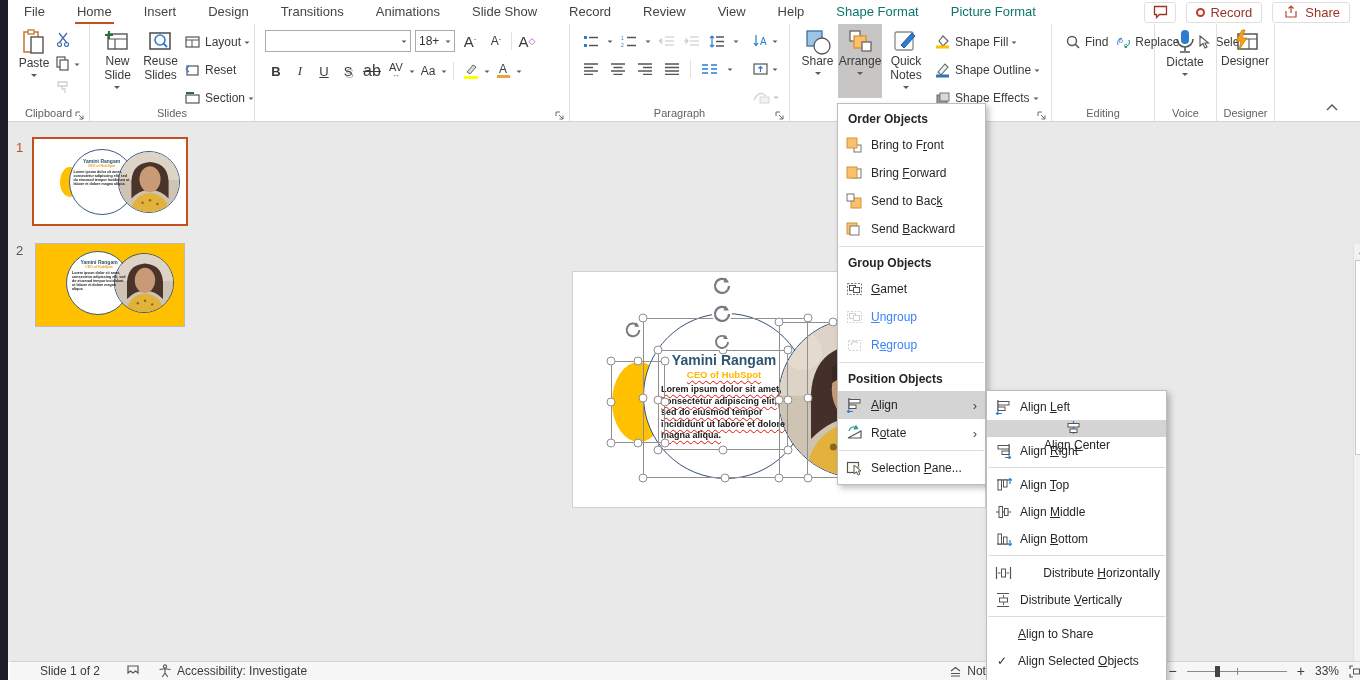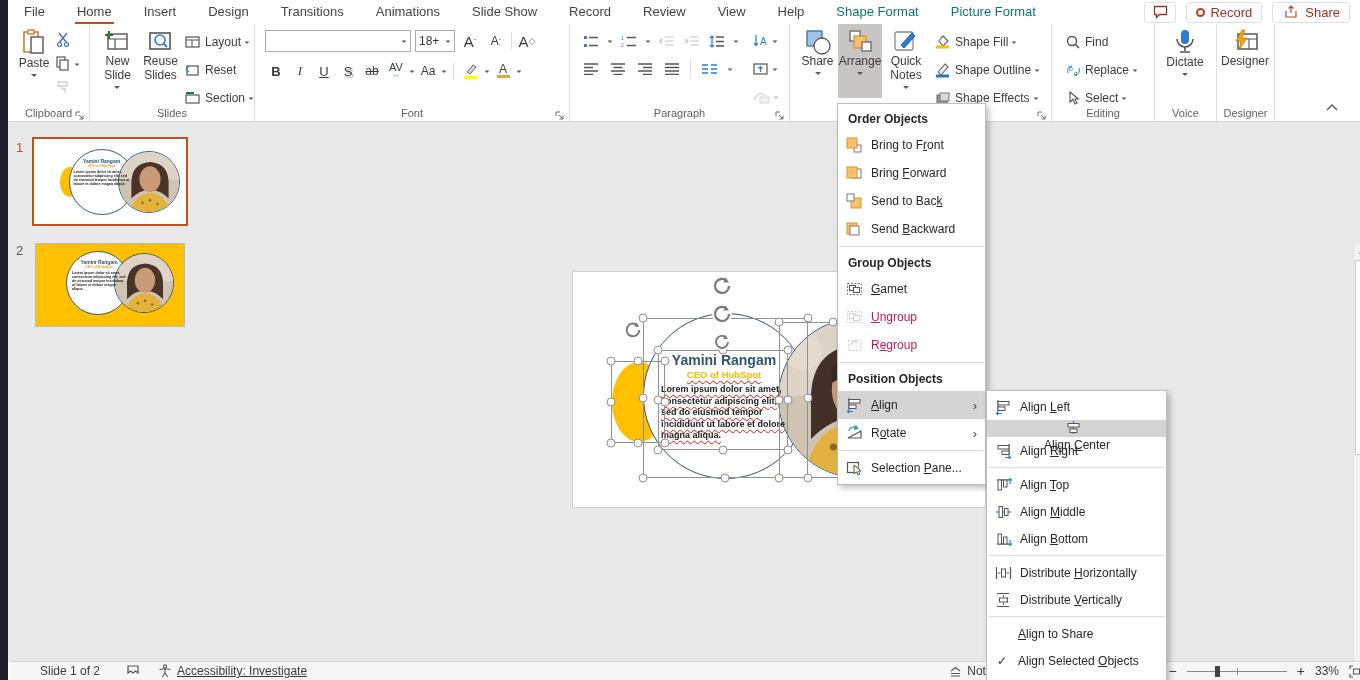--- a/index.html
+++ b/index.html
@@ -54,21 +54,21 @@
   .sarrow { width:15px; height:14px; display:flex; align-items:center; justify-content:center; color:#6a6a6a; font-size:8px;}
   #vthumb { position:absolute; left:1px; top:16px; width:12px; height:195px; background:#fff; border:1px solid #c8c8c8;}
 
   
   .menu { position:absolute; background:#fff; border:1px solid #bdbdbd; box-shadow:3px 3px 6px rgba(0,0,0,.25); z-index:100; padding:2px 0;}
   #arrange-menu { left:837px; top:103px; width:149px; }
   #align-menu   { left:986px; top:390px; width:181px; height:291px;}
   .m-header { font-size:12px; font-weight:bold; color:#262626; padding:6px 10px 5px 10px;}
   .m-item { height:28px; display:flex; align-items:center; font-size:12px; color:#262626; padding:0 6px 0 7px; cursor:default;}
   .m-item.hl { background:#d4d4d4; }
-  .m-item.dis { color:#be185d; }
+  .m-item.dis { color:#3b82f6; }
   .m-item.dis svg { opacity:.45; }
   .mi-icon { width:18px; height:18px; margin-right:8px; flex:none; display:flex; align-items:center; justify-content:center;}
   .accel { text-decoration:underline; }
   .m-sep { height:1px; background:#dcdcdc; margin:3px 1px;}
   .sub-arrow { margin-left:auto; font-size:13px; color:#444; padding-right:2px;}
   .chk { width:16px; margin-right:8px; color:#333; font-size:12px; text-align:center; flex:none;}
 
   
   #statusbar { left:10px; top:661px; width:1360px; height:19px; background:#f6f6f6; border-top:1px solid #d6d4d2; display:flex; align-items:center; font-size:12px; color:#3b3b3b; z-index:20; padding-left:30px;}
   #sb-right { margin-left:auto; display:flex; align-items:center; gap:10px; padding-right:6px;}
@@ -238,21 +238,21 @@
         <span class="fbtn" style="font-size:15px;">
             <span>A</span>
             <span style="color:#b14fc5; font-size:9px;">◇</span>
           </span>
       </div>
       <div style="display:flex; gap:2px; align-items:center; margin-top:8px;">
         <span class="fbtn" style="font-weight:bold;">B</span>
         <span class="fbtn" style="font-style:italic; font-family:'Liberation Serif',serif;">I</span>
         <span class="fbtn" style="text-decoration:underline;">U</span>
         <span class="fbtn" style="text-shadow:1.5px 1.5px 0 #b5b5b5;">S</span>
-        <span class="fbtn" style="text-decoration:line-through; font-size:12px;">ab</span>
+        <span class="fbtn" style="text-decoration:line-through; font-size:16px;">ab</span>
         <span class="fbtn" style="flex-direction:column; line-height:.8; font-size:11px;">
             <span>AV</span>
             <span style="color:#2b7cd3; font-size:8px;">↔</span>
           </span>
         <span class="chev chev-s"></span>
         <span class="fbtn" style="font-size:12px;">Aa</span>
         <span class="chev chev-s"></span>
         <span style="width:1px; height:18px; background:#e3e1df; margin:0 4px;"></span>
         <span class="fbtn" style="flex-direction:column;">
             <svg width="14" height="11" viewBox="0 0 14 11">
@@ -261,21 +261,20 @@
             <span style="width:14px; height:3px; background:#ffff00; margin-top:1px;"></span>
           </span>
         <span class="chev chev-s"></span>
         <span class="fbtn" style="flex-direction:column; line-height:.9; font-size:12px;">
             <span>A</span>
             <span style="width:13px; height:3px; background:#e8a33d;"></span>
           </span>
         <span class="chev chev-s"></span>
       </div>
     </div>
-    <div class="rg-label">Font</div>
     <span class="launcher"><svg width="10" height="10" viewBox="0 0 10 10">
           <path d="M1 1 h4 M1 1 v4 M4 4 l4 4 M8 4.5 v3.5 h-3.5" stroke="#6a6a6a" fill="none"></path>
         </svg></span>
   </div>
 
   <div class="rgroup" style="width:220px;">
     <div style="padding:8px 6px 0 12px;">
       <div style="display:flex; gap:7px; align-items:center;">
         <span class="ticon">
             <svg width="16" height="13" viewBox="0 0 16 13">
@@ -430,21 +429,21 @@
           </span>
       </div>
     </div>
     <div class="rg-label">Drawing</div>
     <span class="launcher"><svg width="10" height="10" viewBox="0 0 10 10">
           <path d="M1 1 h4 M1 1 v4 M4 4 l4 4 M8 4.5 v3.5 h-3.5" stroke="#6a6a6a" fill="none"></path>
         </svg></span>
   </div>
 
   <div class="rgroup" style="width:103px;">
-    <div style="display:flex; flex-direction:column; gap:6px; padding:7px 0 0 12px; font-size:12px; color:#3b3b3b;">
+    <div style="display:flex; flex-direction:row; gap:6px; padding:7px 0 0 12px; font-size:12px; color:#3b3b3b;">
       <span class="smallrow">
           <span class="ticon">
             <svg width="14" height="14" viewBox="0 0 14 14">
               <circle cx="6" cy="6" r="4.5" fill="none" stroke="#555" stroke-width="1.4"></circle>
               <path d="M9.5 9.5 L13 13" stroke="#555" stroke-width="1.6"></path>
             </svg>
           </span>
           <span>Find</span>
         </span>
       <span class="smallrow">
@@ -842,21 +841,21 @@
         <svg width="17" height="16" viewBox="0 0 17 16">
           <path d="M2 13 h11" stroke="#555" stroke-width="1.2"></path>
           <rect x="3" y="3" width="3.5" height="10" fill="#fff" stroke="#555"></rect>
           <rect x="8.5" y="6" width="3.5" height="7" fill="#fff" stroke="#555"></rect>
           <path d="M15 9 v5.5 M13 12.5 l2 2 2-2" stroke="#2b7cd3" fill="none" stroke-width="1.2"></path>
         </svg>
       </span>
     <span><span>Align </span><span class="accel">B</span><span>ottom</span></span>
   </div>
   <div class="m-sep"></div>
-  <div class="m-item" style="height:27px;">
+  <div class="m-item" style="height:27px;justify-content:space-between;">
     <span class="mi-icon">
         <svg width="17" height="16" viewBox="0 0 17 16">
           <path d="M1.5 2 v12 M15.5 2 v12" stroke="#555" stroke-width="1.2"></path>
           <rect x="6.5" y="4" width="4" height="8" fill="#fff" stroke="#555"></rect>
           <path d="M3 8 h2.5 M11.5 8 H14" stroke="#555"></path>
         </svg>
       </span>
     <span><span>Distribute </span><span class="accel">H</span><span>orizontally</span></span>
   </div>
   <div class="m-item" style="height:27px;">
@@ -882,21 +881,21 @@
 
 <div id="statusbar" class="abs">
   <span class="sb-item">
       <span>Slide 1 of 2</span>
     </span>
   <span class="sb-item" style="margin-left:26px;">
     <svg width="14" height="13" viewBox="0 0 14 13">
         <path d="M2 1 h10 v7 l-2.5-2 -2.5 2 -2.5-2 -2.5 2 z" fill="none" stroke="#555" stroke-width="1.2"></path>
       </svg>
   </span>
-  <span class="sb-item" style="margin-left:18px;text-decoration:underline;">
+  <span class="sb-item" style="margin-left:18px;">
     <svg width="14" height="14" viewBox="0 0 14 14">
         <circle cx="7" cy="2.5" r="1.6" fill="none" stroke="#555" stroke-width="1.1"></circle>
         <path d="M1.5 5.5 L7 4.8 L12.5 5.5 M7 5 v4 M7 9 l-2.8 4 M7 9 l2.8 4" fill="none" stroke="#555" stroke-width="1.1"></path>
       </svg>
     <span>Accessibility: Investigate</span>
   </span>
   <div id="sb-right">
     <span class="sb-item">
       <svg width="13" height="11" viewBox="0 0 13 11">
           <path d="M2 5 L6.5 1.5 L11 5" fill="none" stroke="#555" stroke-width="1.2"></path>

